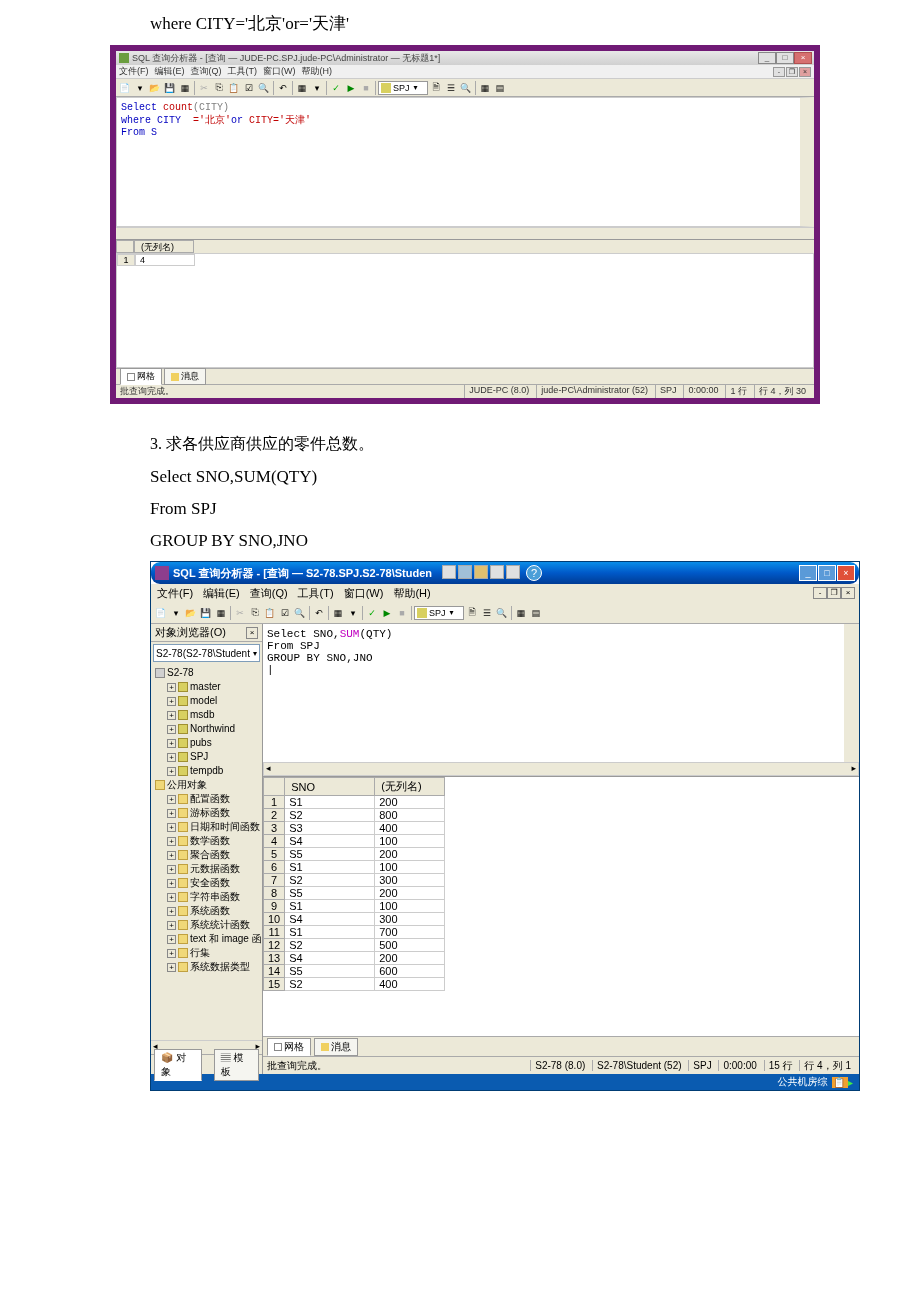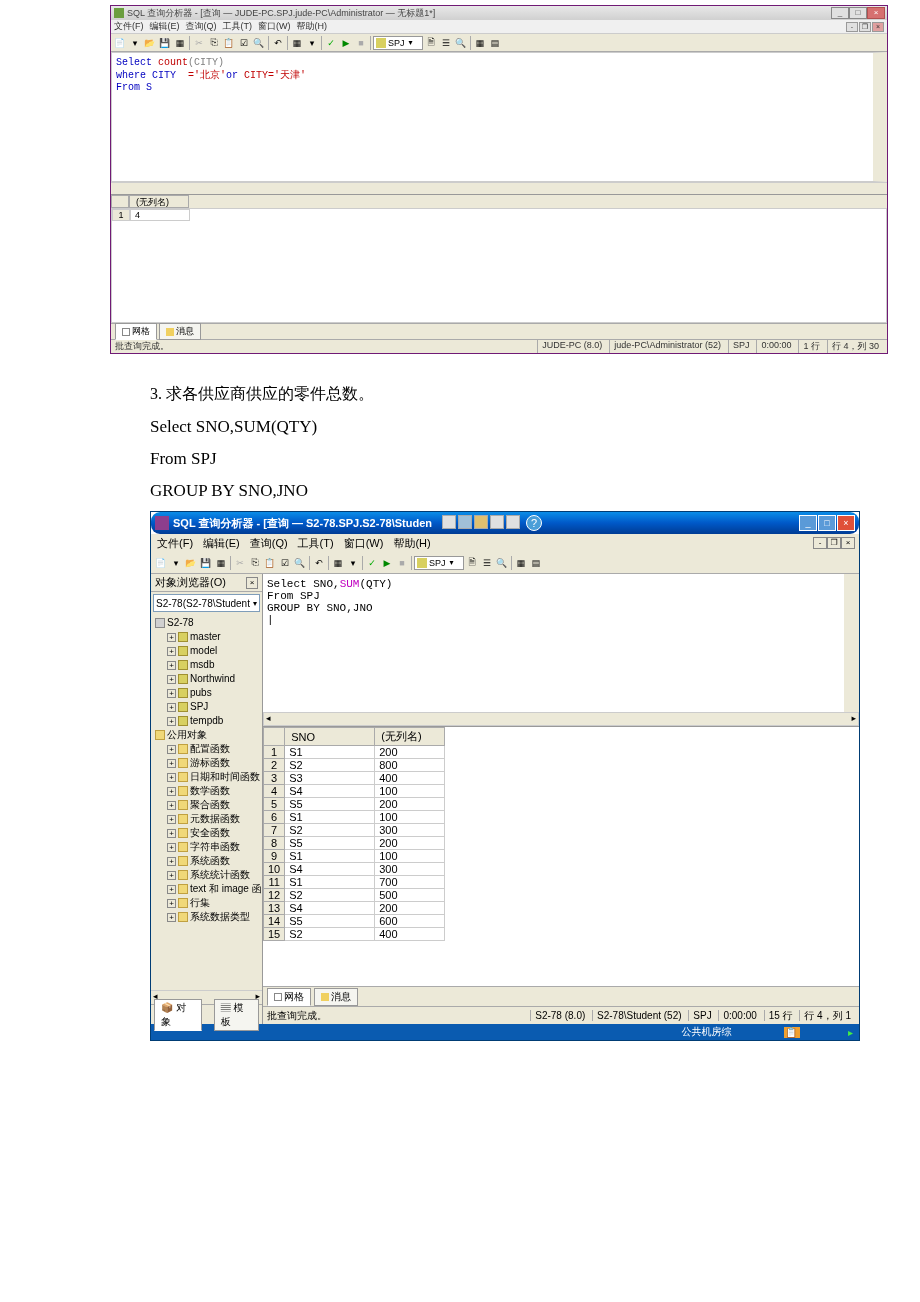--- a/index.html
+++ b/index.html
@@ -33,22 +33,22 @@
     }
     .chinese-line {
       font-size: 16px;
       margin: 30px 0 10px 130px;
       font-family: "SimSun", serif;
     }
     
     .window1 {
       margin-left: 90px;
       margin-top: 5px;
-      width: 778px;
-      border: 1px solid #701a75;
+      width: 710px;
+      border: 6px solid #701a75;
       font-size: 10px;
       font-family: "Tahoma", sans-serif;
     }
     .titlebar1 {
       height: 14px;
       background: linear-gradient(to bottom, #e8e8e8, #d0d0d0);
       display: flex;
       align-items: center;
       padding: 0 3px;
       font-size: 9px;
@@ -502,39 +502,39 @@
     .statusbar2 .seg2 { padding: 0 4px; border-left: 1px solid #aaa; }
     .taskbar {
       height: 16px;
       background: #0a5bb0;
       display: flex;
       justify-content: flex-end;
       align-items: center;
       padding-right: 6px;
       color: #fff;
       font-size: 10px;
-      gap: 48px;
     }
     .hscroll-sidebar {
       height: 14px;
       background: #ece9d8;
       border-top: 1px solid #ccc;
       display: flex;
       justify-content: space-between;
       padding: 0 2px;
       font-size: 9px;
     }
   </style>
 </head>
 <body>
 
 <div class="watermark">www.bdocx.com</div>
 
 <div class="content">
 
+  <div class="text-line">where CITY='北京'or='天津'</div>
 
   <div class="window1">
     <div class="titlebar1">
       <span class="titlebar1-icon"></span>
       <span>SQL 查询分析器 - [查询 — JUDE-PC.SPJ.jude-PC\Administrator — 无标题1*]</span>
       <div class="win-controls">
         <div class="win-btn">_</div>
         <div class="win-btn">□</div>
         <div class="win-btn close">×</div>
       </div>

